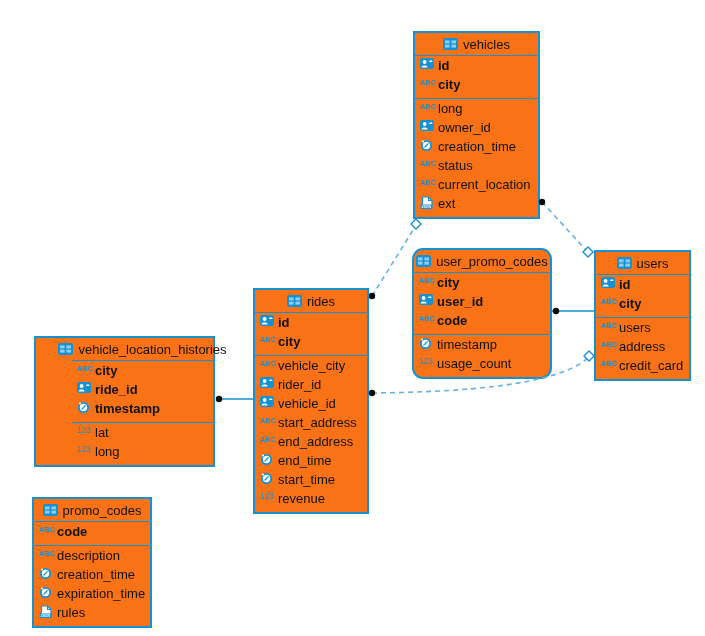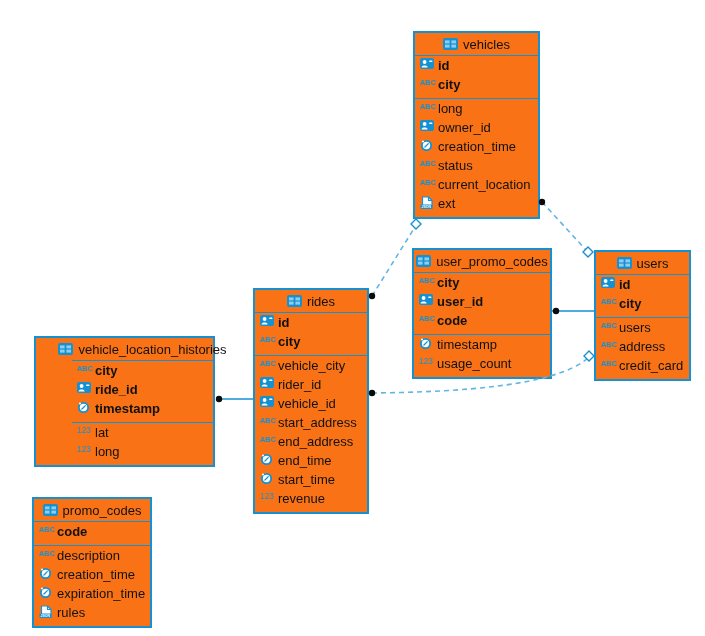--- a/index.html
+++ b/index.html
@@ -115,21 +115,21 @@
       <path d="M2.5 1 h6 l3.5 3.5 v8 h-9.5 z" fill="#fff" stroke="#1591d2" stroke-width="1.2" stroke-linejoin="round"></path>
       <path d="M8.5 1 v3.5 h3.5" fill="none" stroke="#1591d2" stroke-width="1.2" stroke-linejoin="round"></path>
       <rect x="0.5" y="8.4" width="11.6" height="4.6" rx="1.2" fill="#1591d2"></rect>
       <text x="6.3" y="12" font-size="3.6" font-weight="bold" fill="#fff" text-anchor="middle" font-family="Liberation Sans, sans-serif">JSON</text>
               </svg>
             </span>
             <span class="lbl">ext</span>
           </div>
         </div>
       </div>
-      <div class="tbl" style="left: 412px; top: 248px; width: 140px;">
+      <div class="tbl" style="left: 412px; top: 248px; width: 140px; border-radius: 11px;">
         <div class="hdr">
           <span style="display: flex;">
             <svg width="15" height="12" viewBox="0 0 15 12">
       <rect x="0" y="0" width="15" height="12" rx="2" fill="#1591d2"></rect>
       <rect x="2" y="2.4" width="4.6" height="3" fill="#8fccef"></rect>
       <rect x="8.4" y="2.4" width="4.6" height="3" fill="#8fccef"></rect>
       <rect x="2" y="6.6" width="4.6" height="3" fill="#8fccef"></rect>
       <rect x="8.4" y="6.6" width="4.6" height="3" fill="#8fccef"></rect>
             </svg>
           </span>

